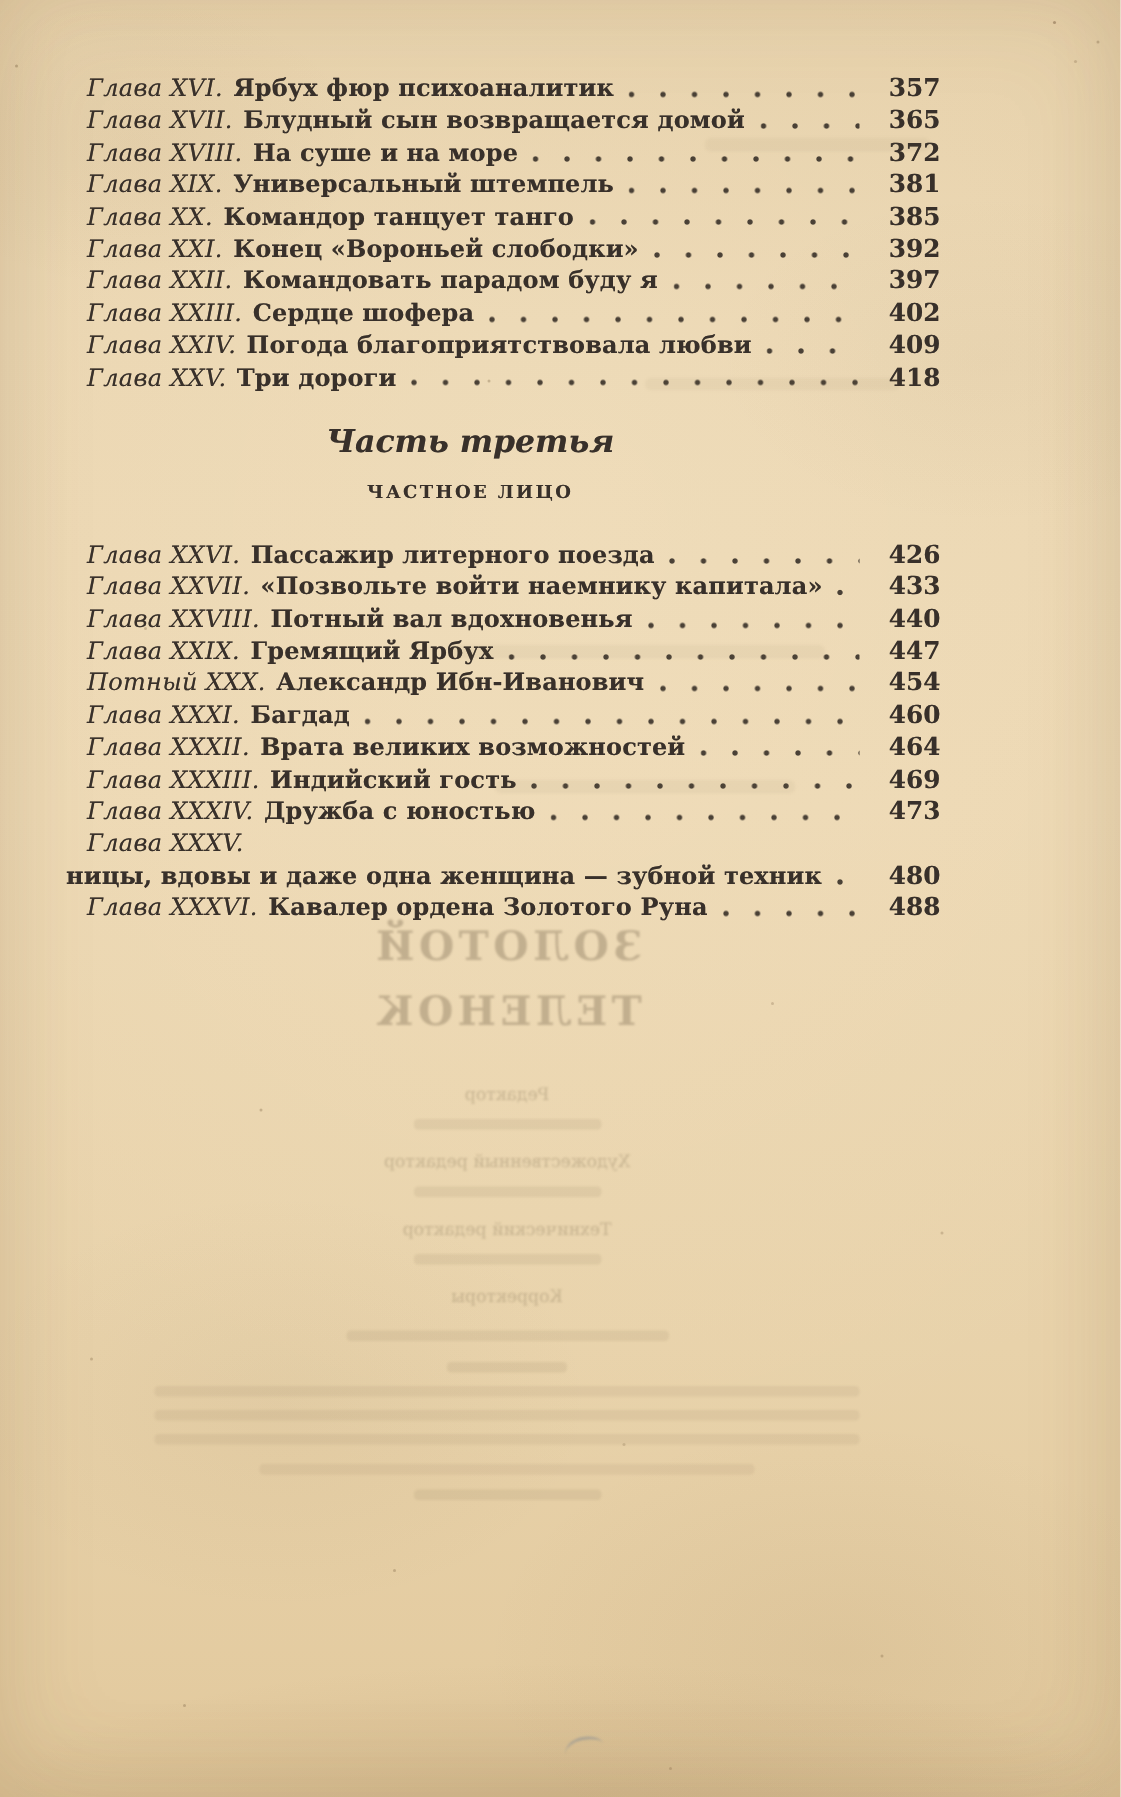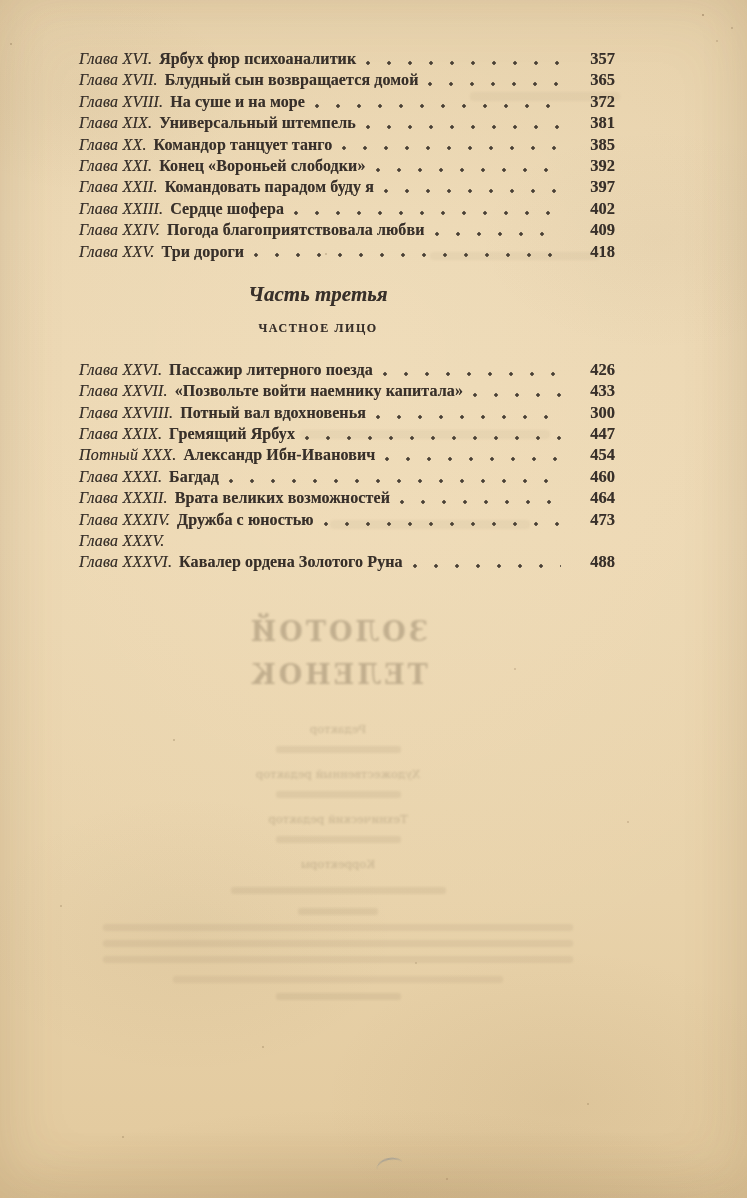--- a/index.html
+++ b/index.html
@@ -49,23 +49,22 @@
     position: absolute; left: 376px; top: 1158px; width: 26px; height: 9px;
     border-top: 2px solid rgba(100,120,150,0.38);
     border-radius: 50% / 90% 60% 0 0;
     transform: rotate(-10deg);
     filter: blur(0.6px);
     pointer-events: none;
   }
 
   
   .toc-wrap {
-    position: absolute; top: 0; left: 0; right: 12px;
-    padding: 48px 120px 0 65px;
-    font-family: Liberation Serif, serif;
+    position: absolute; top: 0; left: 0; right: 0;
+    padding: 48px 120px 0 44px;
   }
   .row {
     display: flex; align-items: baseline;
     line-height: 21.4px; height: 21.4px;
     padding-left: 14px;
     position: relative;
     white-space: nowrap;
     font-size: 16px;
   }
   .row.cont { padding-left: 0; }
@@ -231,21 +230,21 @@
   <div class="row">
     <span class="ch-label">Глава XXVII.</span>
     <span class="ch-title">«Позвольте войти наемнику капитала»</span>
     <span class="leader"></span>
     <span class="pageno">433</span>
   </div>
   <div class="row">
     <span class="ch-label">Глава XXVIII.</span>
     <span class="ch-title">Потный вал вдохновенья</span>
     <span class="leader"></span>
-    <span class="pageno">300</span>
+    <span class="pageno">440</span>
   </div>
   <div class="row">
     <span class="ch-label">Глава XXIX.</span>
     <span class="ch-title">Гремящий Ярбух</span>
     <span class="leader"></span>
     <span class="pageno">447</span>
   </div>
   <div class="row">
     <span class="ch-label">Потный XXX.</span>
     <span class="ch-title">Александр Ибн-Иванович</span>
@@ -258,28 +257,39 @@
     <span class="leader"></span>
     <span class="pageno">460</span>
   </div>
   <div class="row">
     <span class="ch-label">Глава XXXII.</span>
     <span class="ch-title">Врата великих возможностей</span>
     <span class="leader"></span>
     <span class="pageno">464</span>
   </div>
   <div class="row">
+    <span class="ch-label">Глава XXXIII.</span>
+    <span class="ch-title">Индийский гость</span>
+    <span class="leader"></span>
+    <span class="pageno">469</span>
+  </div>
+  <div class="row">
     <span class="ch-label">Глава XXXIV.</span>
     <span class="ch-title">Дружба с юностью</span>
     <span class="leader"></span>
     <span class="pageno">473</span>
   </div>
 
   <div class="row">
     <span class="ch-label">Глава XXXV.</span>
+  </div>
+  <div class="row cont">
+    <span class="ch-title">ницы, вдовы и даже одна женщина — зубной техник</span>
+    <span class="leader"></span>
+    <span class="pageno">480</span>
   </div>
 
   <div class="row">
     <span class="ch-label">Глава XXXVI.</span>
     <span class="ch-title">Кавалер ордена Золотого Руна</span>
     <span class="leader"></span>
     <span class="pageno">488</span>
   </div>
 </div>
 

